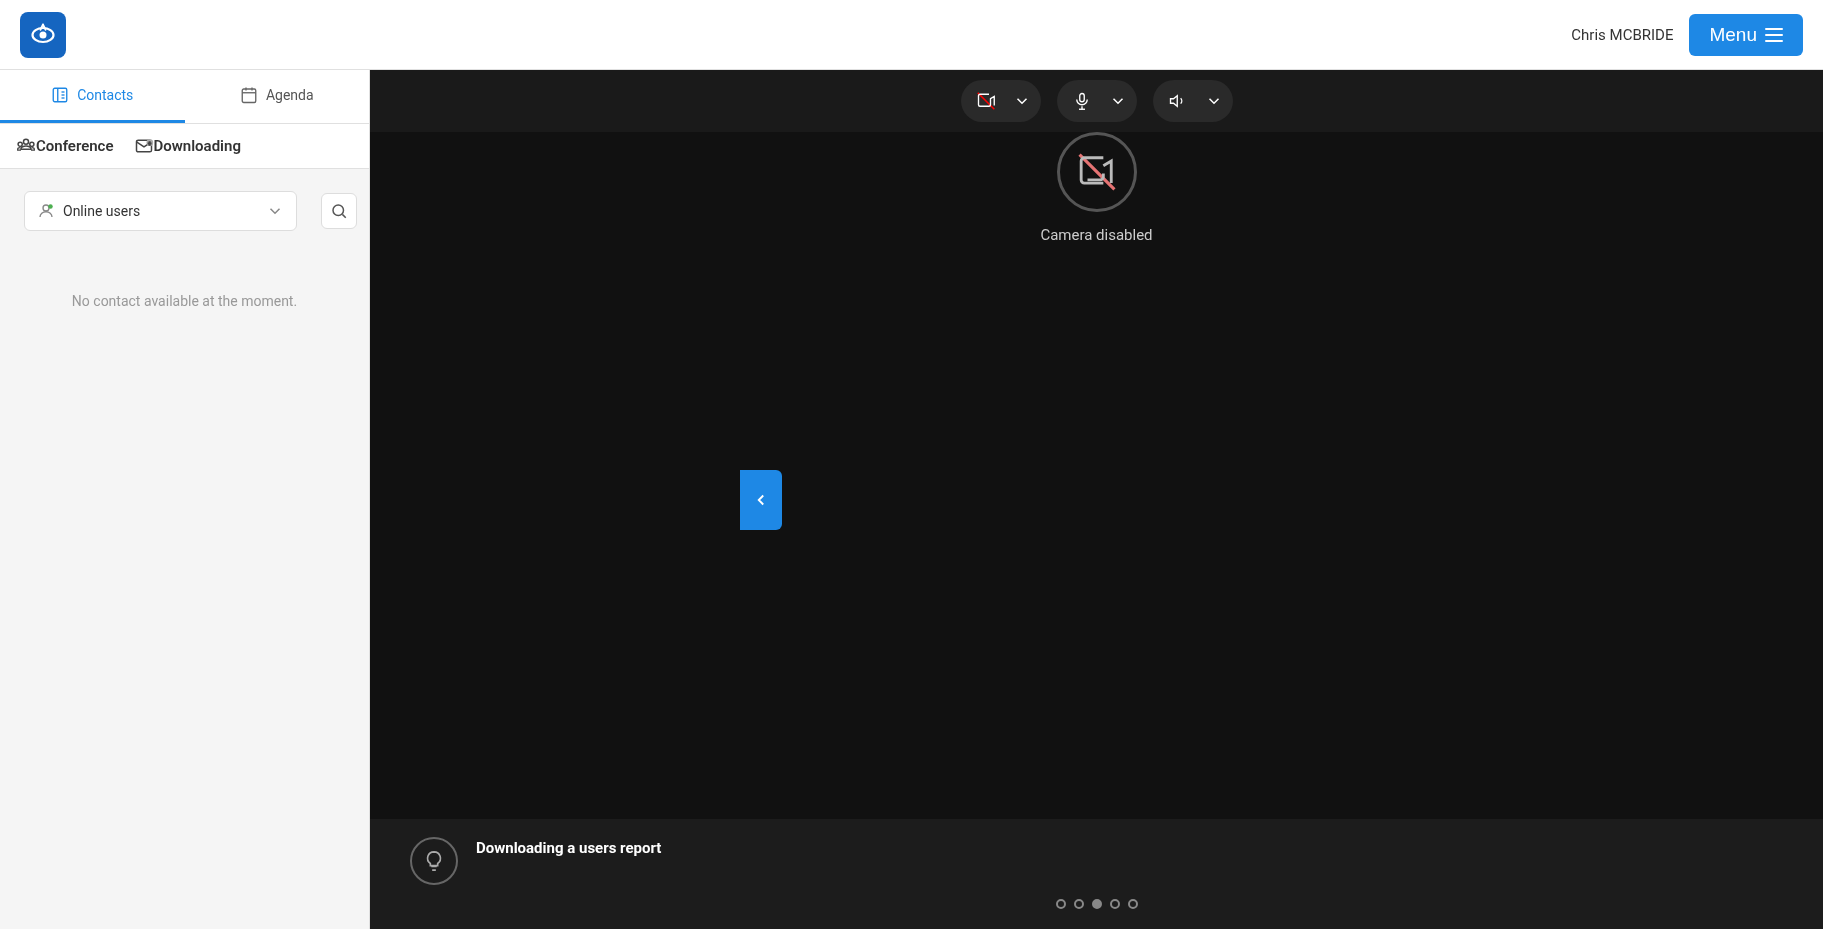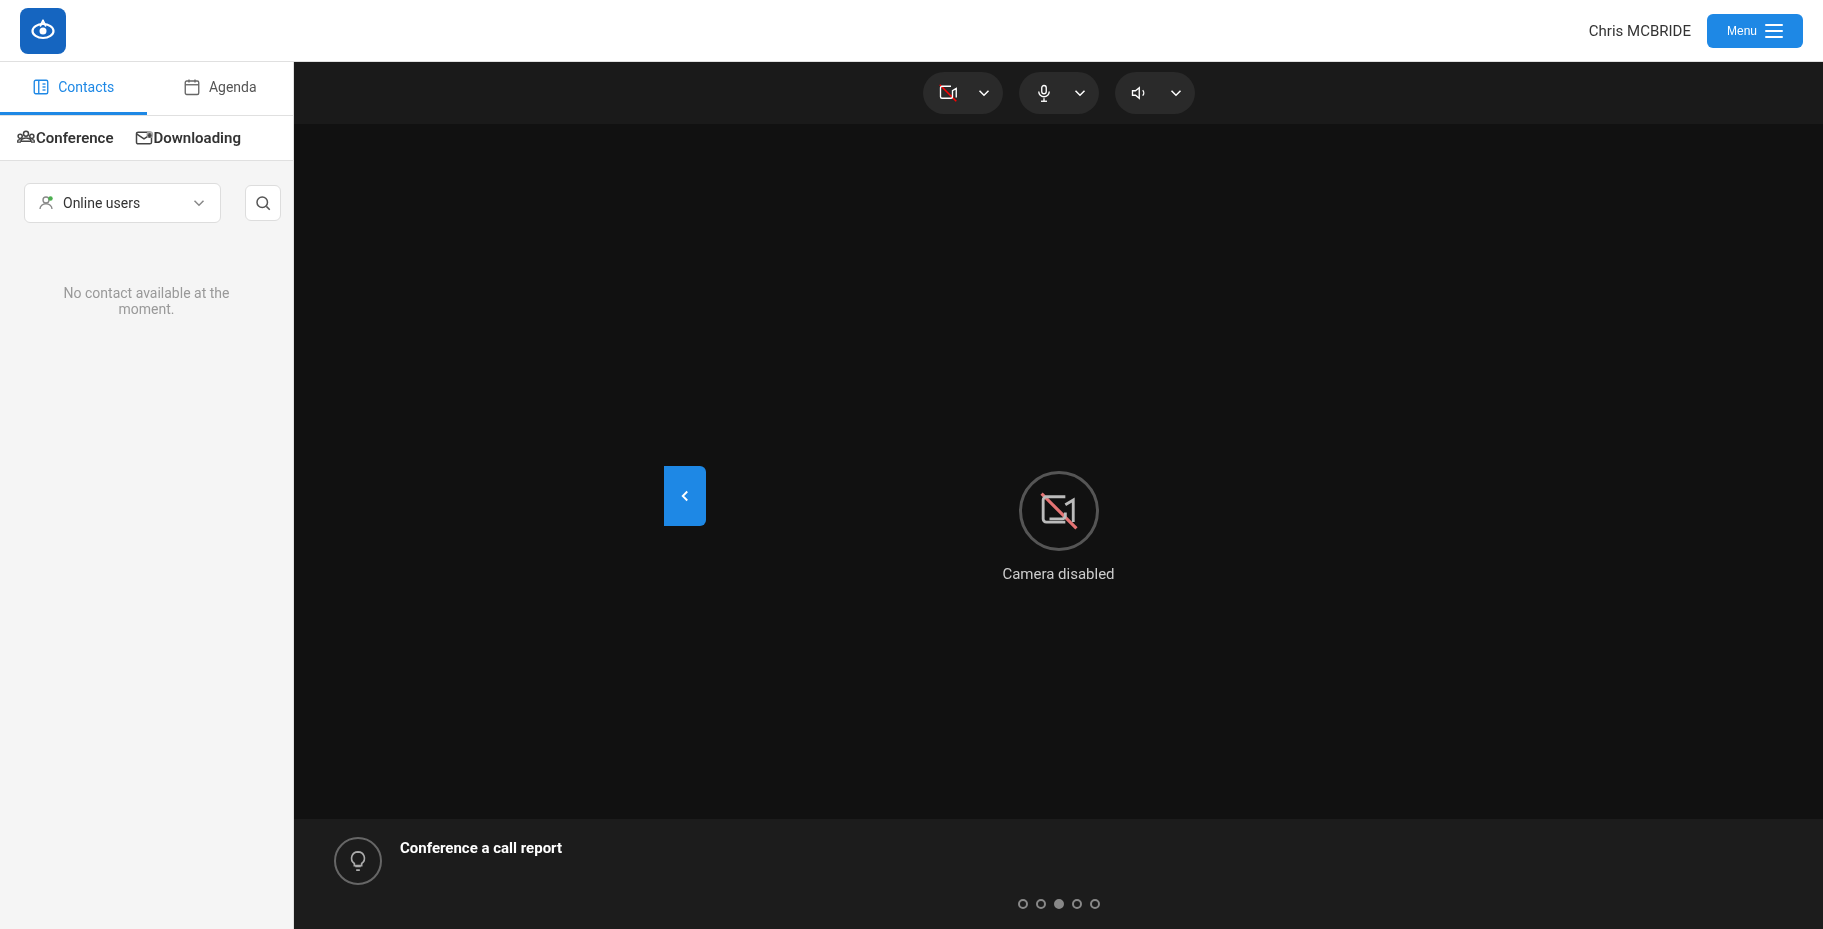--- a/index.html
+++ b/index.html
@@ -1,20 +1,20 @@
 <!DOCTYPE html>
 <html><head>
   <meta charset="utf-8">
   <style>
     * { box-sizing: border-box; margin: 0; padding: 0; }
     body { font-family: -apple-system, BlinkMacSystemFont, 'Segoe UI', Roboto, sans-serif; width: 1823px; height: 929px; overflow: hidden; display: flex; flex-direction: column; }
 
     
     .header {
-      height: 62px;
+      height: 70px;
       background: #fff;
       display: flex;
       align-items: center;
       justify-content: space-between;
       padding: 0 20px;
       border-bottom: 1px solid #e0e0e0;
       flex-shrink: 0;
     }
     .header-logo {
       width: 46px;
@@ -35,21 +35,21 @@
       font-size: 15px;
       color: #333;
       font-weight: 400;
     }
     .menu-btn {
       background: #1e88e5;
       color: #fff;
       border: none;
       border-radius: 6px;
       padding: 10px 20px;
-      font-size: 12px;
+      font-size: 19px;
       display: flex;
       align-items: center;
       gap: 8px;
       cursor: pointer;
       font-weight: 500;
     }
     .menu-btn .hamburger {
       display: flex;
       flex-direction: column;
       gap: 4px;
@@ -64,21 +64,21 @@
 
     
     .main-layout {
       display: flex;
       flex: 1;
       overflow: hidden;
     }
 
     
     .sidebar {
-      width: 294px;
+      width: 370px;
       background: #f5f5f5;
       flex-shrink: 0;
       display: flex;
       flex-direction: column;
       border-right: 1px solid #e0e0e0;
     }
 
     
     .sidebar-tabs {
       display: flex;
@@ -240,21 +240,20 @@
       cursor: pointer;
     }
     .toolbar-icon-btn svg, .toolbar-chevron-btn svg { width: 18px; height: 18px; }
 
     
     .camera-disabled-area {
       flex: 1;
       display: flex;
       flex-direction: column;
       align-items: center;
-      justify-content: center;
       padding-top: 62px;
     }
     .camera-icon-circle {
       width: 80px;
       height: 80px;
       border-radius: 50%;
       border: 3px solid #555;
       display: flex;
       align-items: center;
       justify-content: center;
@@ -483,21 +482,21 @@
       </div>
 
       <div class="bottom-info">
         <div class="bottom-info-content">
           <div class="lightbulb-circle">
             <svg viewBox="0 0 24 24" fill="none" stroke="#aaa" stroke-width="1.8">
               <path d="M9 18h6M10 22h4M12 2a7 7 0 00-4 12.74V17h8v-2.26A7 7 0 0012 2z"></path>
             </svg>
           </div>
           <div class="bottom-info-text">
-            <strong>Conference a call report</strong>
+            <strong>Downloading a users report</strong>
           </div>
         </div>
         <div class="dots-row">
           <div class="dot"></div>
           <div class="dot"></div>
           <div class="dot active"></div>
           <div class="dot"></div>
           <div class="dot"></div>
         </div>
       </div>

